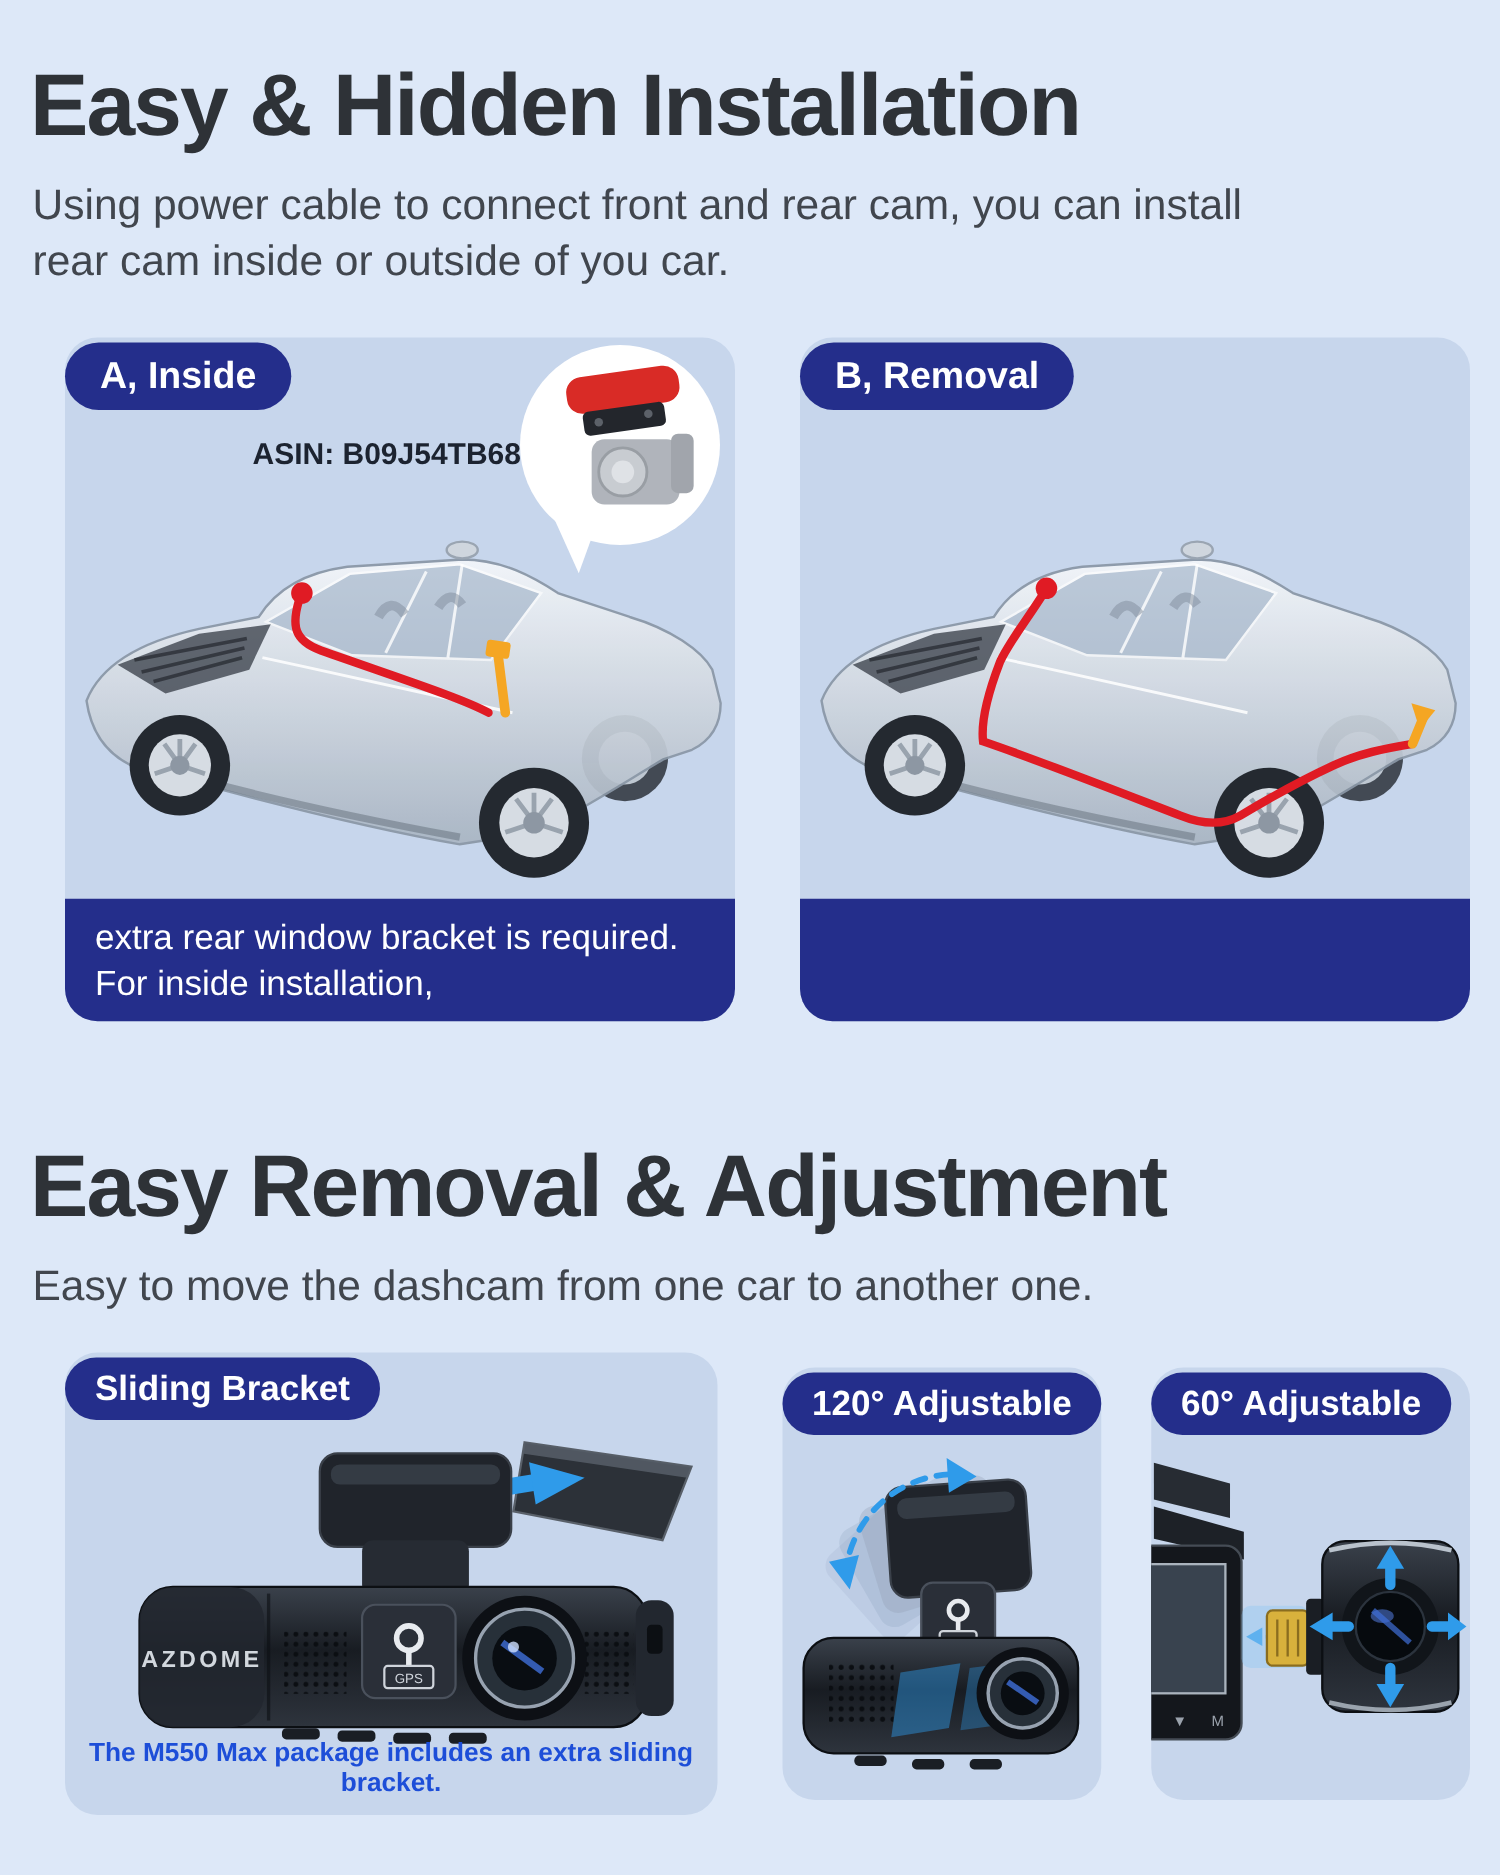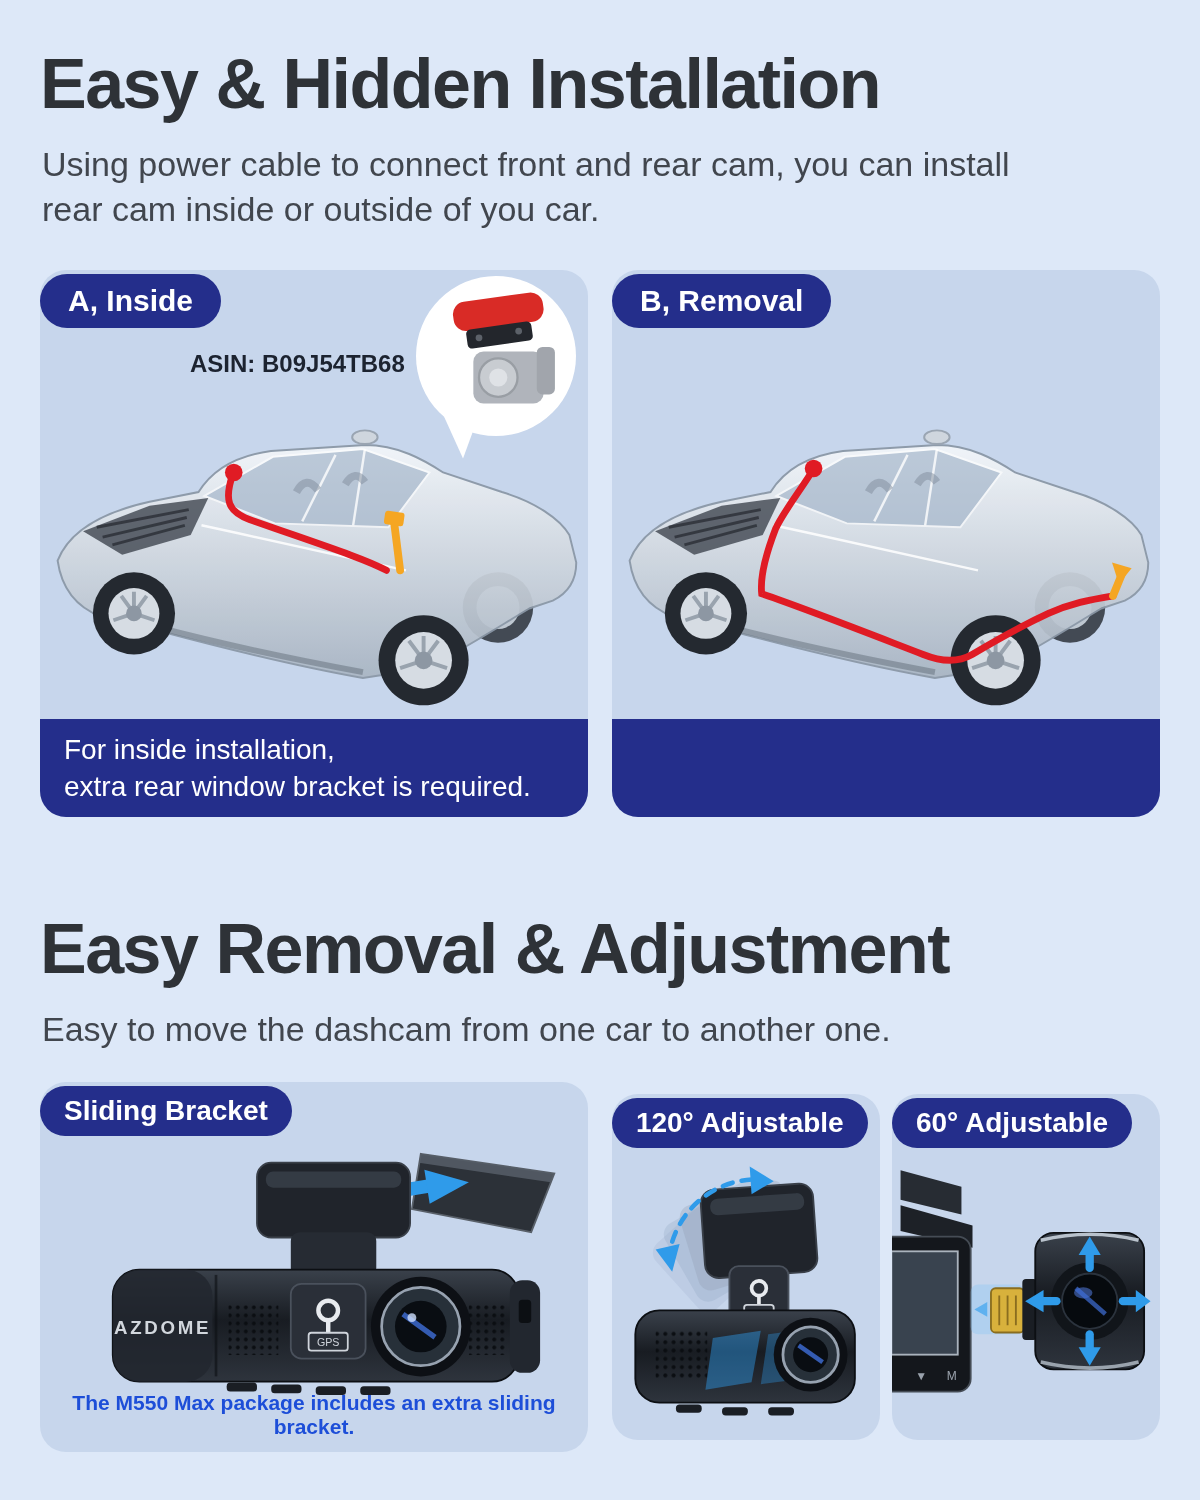--- a/index.html
+++ b/index.html
@@ -1,25 +1,25 @@
 <!DOCTYPE html>
 <html><head>
 <meta charset="utf-8">
 <style>
   html,body{margin:0;padding:0;}
   body{width:1200px;height:1500px;background:#dde8f8;font-family:"Liberation Sans",sans-serif;position:relative;overflow:hidden;}
-  .wrap{padding:0 40px;}
+  .wrap{padding:0 24px;}
   .h-title{font-size:70px;font-weight:800;color:#2e3237;letter-spacing:-1.5px;margin:0;line-height:1.28;}
   .t1{padding-top:40px;}
   .t2{margin-top:88px;}
   .h-sub{font-size:34px;color:#41464e;line-height:1.33;margin:12px 0 0 2px;max-width:1020px;}
   .row{display:flex;}
   .row1{margin-top:38px;}
   .row2{margin-top:30px;align-items:center;}
-  .panel{position:relative;background:#c7d6ec;border-radius:26px;}
+  .panel{position:relative;background:#c7d6ec;border-radius:26px;margin-left:28px;}
   .p-tall{width:556px;height:547px;}
   .p-a{margin-right:24px;}
   .pill{position:absolute;top:4px;left:0;background:#242e8b;color:#fff;font-weight:700;font-size:30px;padding:10px 28px;border-radius:32px;z-index:6;white-space:nowrap;}
   .row2 .pill{font-size:28px;padding:9px 24px;}
   .note{position:absolute;left:0;right:0;bottom:0;height:98px;background:#242e8b;border-radius:0 0 26px 26px;color:#fff;font-size:28px;line-height:1.34;display:flex;flex-direction:column;justify-content:center;padding:0 24px;box-sizing:border-box;z-index:5;}
   .car-box{position:absolute;left:0;right:0;top:142px;bottom:104px;}
   .car-box svg{width:100%;height:100%;display:block;}
   .asin{position:absolute;left:150px;top:80px;font-size:24px;font-weight:700;color:#1c2330;z-index:4;}
   .bubble{position:absolute;right:12px;top:6px;width:160px;height:160px;background:#fff;border-radius:50%;z-index:4;}
   .bubble-tail{position:absolute;left:22px;bottom:-20px;width:0;height:0;border-left:30px solid transparent;border-right:4px solid transparent;border-top:38px solid #fff;transform:rotate(14deg);}
@@ -108,22 +108,22 @@
           <use href="#carBody"></use>
           <g>
             <path d="M362,110 L368,158" stroke="#f5a623" stroke-width="8" stroke-linecap="round" fill="none"></path>
             <rect x="352" y="98" width="20" height="14" rx="3" fill="#f5a623" transform="rotate(8 362 105)"></rect>
             <path d="M197,60 C188,86 192,98 214,106 C282,130 332,146 354,158" stroke="#e01b24" stroke-width="7" fill="none" stroke-linecap="round"></path>
             <circle cx="198" cy="58" r="9" fill="#e01b24"></circle>
           </g>
         </svg>
       </div>
       <div class="note">
+        <span>extra rear window bracket is required.</span>
         <span>For inside installation,</span>
-        <span>extra rear window bracket is required.</span>
       </div>
     </section>
 
     <section class="panel p-tall">
       <div class="pill">B, Removal</div>
       <div class="car-box">
         <svg viewBox="0 0 560 300" preserveAspectRatio="xMidYMid meet">
           <use href="#carBody"></use>
           <g>
             <path d="M205,56 C190,80 174,100 167,116 C157,142 151,164 153,182 C200,198 266,224 318,244 C338,252 354,252 368,244 C388,232 420,214 446,202 C468,192 488,188 512,184" stroke="#e01b24" stroke-width="7" fill="none" stroke-linecap="round"></path>

